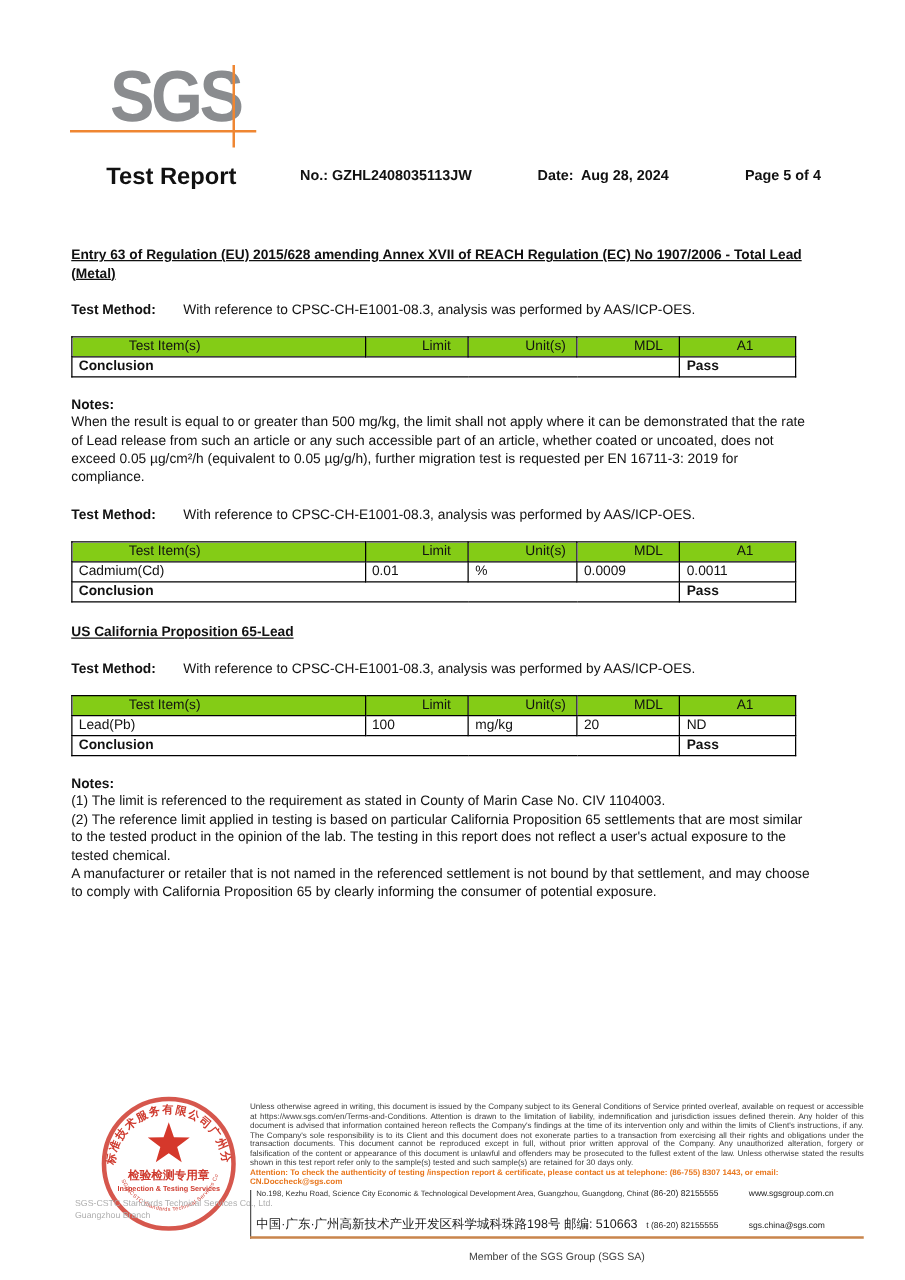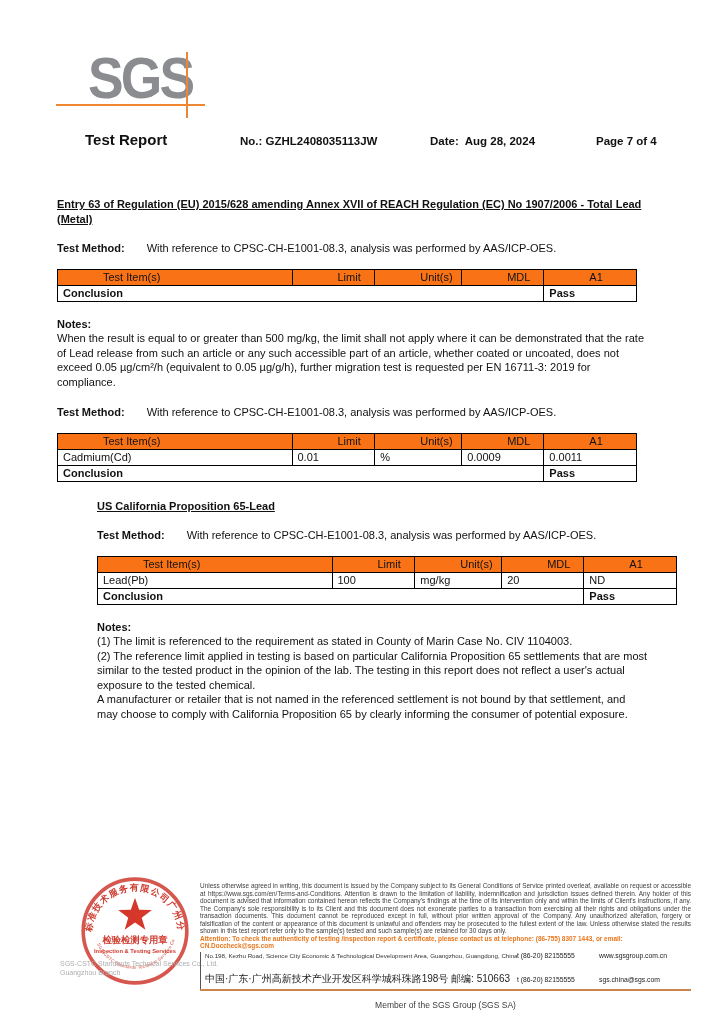--- a/index.html
+++ b/index.html
@@ -11,45 +11,45 @@
   .b { font-weight:bold; }
 
   
   .logo-sgs {
     position:absolute; left:88px; top:50px; font-size:58px; font-weight:bold;
     color:#8a8c8f; letter-spacing:-3px; line-height:56px;
     transform:scaleX(.92); transform-origin:left top;
   }
   .logo-hline { position:absolute; left:56px; top:104px; width:149px; height:2px; background:#ef8632; }
   .logo-vline { position:absolute; left:186px; top:52px; width:2px; height:66px; background:#ef8632; }
-  .report-title { position:absolute; left:85px; top:131px; font-size:15px; font-weight:bold; }
+  .report-title { position:absolute; left:85px; top:131px; font-size:19px; font-weight:bold; }
   .hinfo { position:absolute; top:135px; font-size:11.5px; font-weight:bold; white-space:nowrap; }
   .hinfo-no   { left:240px; }
   .hinfo-date { left:430px; }
   .hinfo-page { left:596px; }
 
   
   .main { position:absolute; left:57px; top:197px; width:592px; font-size:11px; line-height:14.5px; }
   .sec-head {
     margin:0; font-size:11px; font-weight:bold; text-decoration:underline; line-height:14.5px;
   }
   .sec2 { margin-top:16px; }
-  .sec3 { margin-top:17px;margin-left:40px; }
+  .sec3 { margin-top:17px; }
   .tm { margin:15px 0 0 0; }
   .tm-label { font-weight:bold; }
   .tm-text { margin-left:22px; }
 
   table.rtable { margin-top:13px; width:580px; border-collapse:collapse; table-layout:fixed; }
   table.rtable td {
     border:1px solid #000; padding:0 5px; height:15px;
     font-size:11px; line-height:14px; 
     overflow:hidden; white-space:nowrap;
   }
   table.rtable td.l { text-align:left; }
-  table.rtable tr.hdr td { background:#f97316;padding-left:45px; }
+  table.rtable tr.hdr td { background:#84cc16;padding-left:45px; }
   col.c0 { width:40.5%; } col.c1 { width:14.3%; } col.c2 { width:15%; }
   col.c3 { width:14.2%; } col.c4 { width:16%; }
 
   .notes { margin-top:15px; }
   .notes p { margin:0; }
 
   
   .stamp { position:absolute; left:78px; top:874px; }
   .stamp-company {
     position:absolute; left:60px; top:959px; width:160px;
@@ -76,21 +76,21 @@
 
 <div class="page">
 
   <div class="logo-sgs">SGS</div>
   <div class="logo-hline"></div>
   <div class="logo-vline"></div>
 
   <div class="report-title">Test Report</div>
   <div class="hinfo hinfo-no"><span>No.:</span> <span>GZHL2408035113JW</span></div>
   <div class="hinfo hinfo-date"><span>Date:</span>&nbsp; <span>Aug 28, 2024</span></div>
-  <div class="hinfo hinfo-page">Page 7 of 4</div>
+  <div class="hinfo hinfo-page">Page 5 of 4</div>
 
   <div class="main">
 
     <section>
       <h3 class="sec-head">Entry 63 of Regulation (EU) 2015/628 amending Annex XVII of REACH Regulation (EC) No 1907/2006 - Total Lead (Metal)</h3>
       <p class="tm"><span class="tm-label">Test Method:</span><span class="tm-text">With reference to CPSC-CH-E1001-08.3, analysis was performed by AAS/ICP-OES.</span></p>
       <table class="rtable">
         <colgroup>
             <col class="c0">
             <col class="c1">

